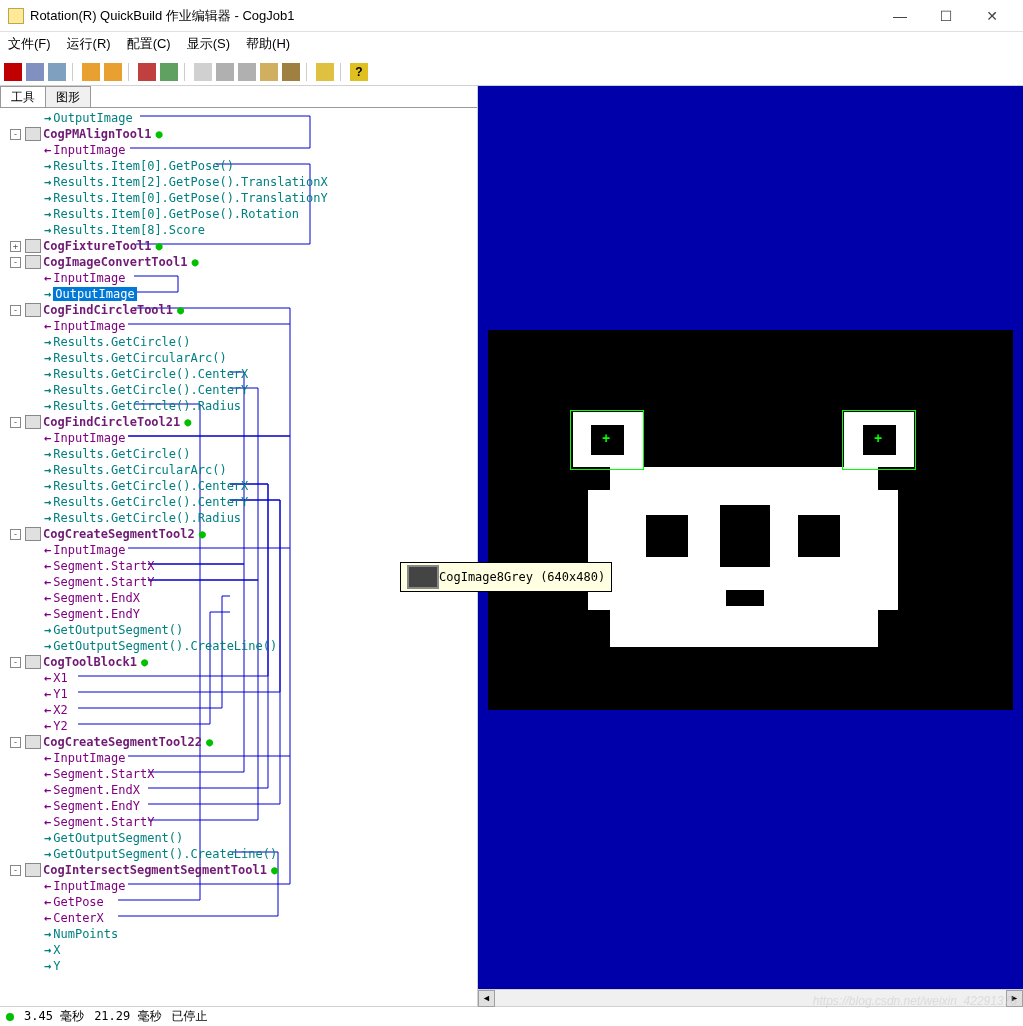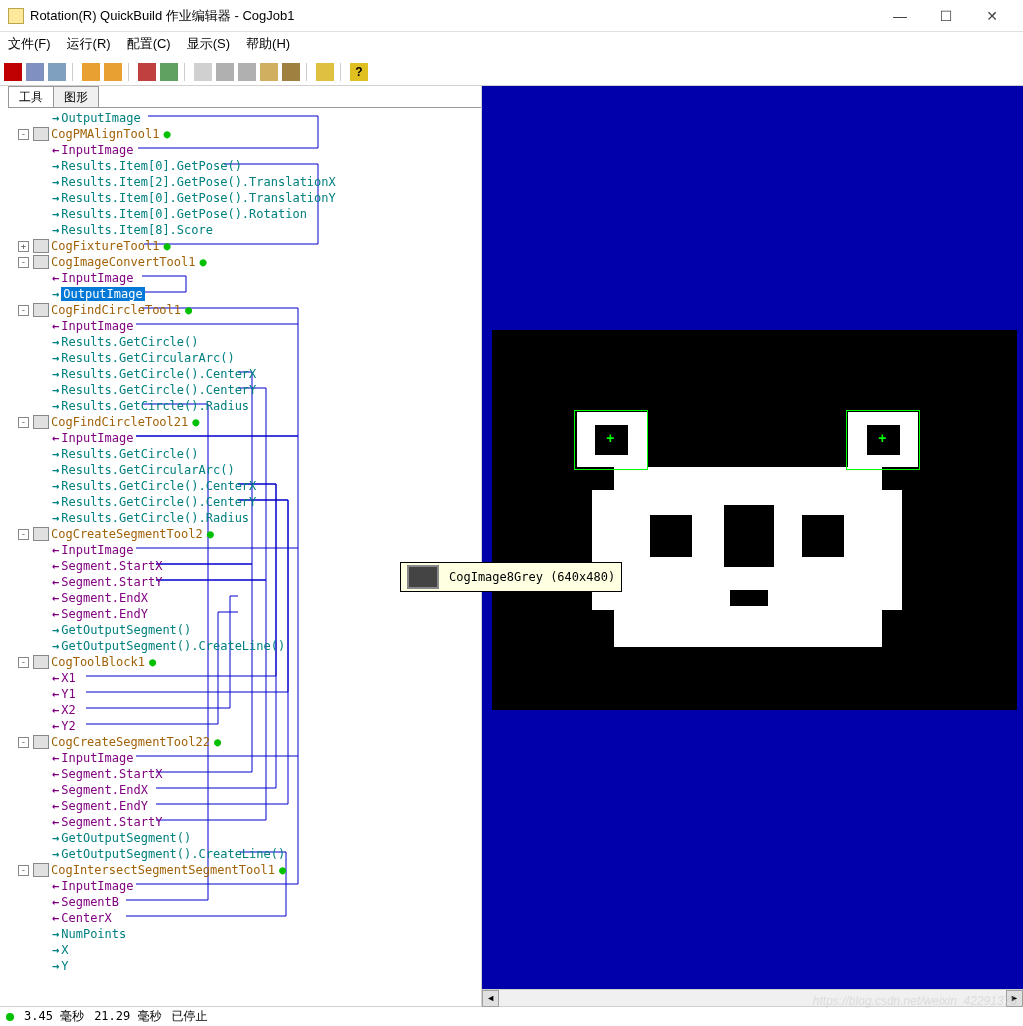--- a/index.html
+++ b/index.html
@@ -6,52 +6,52 @@
 body { font-family: "Microsoft YaHei", "Segoe UI", sans-serif; font-size: 12px; background: #fff; width: 1023px; height: 1026px; overflow: hidden; }
 .titlebar { height: 32px; display: flex; align-items: center; padding: 0 8px; border-bottom: 1px solid #e0e0e0; }
 .titlebar-icon { width: 16px; height: 16px; margin-right: 6px; background: #ffe89b; border: 1px solid #b8a94a; }
 .titlebar-title { flex: 1; font-size: 13px; }
 .titlebar-btn { width: 46px; height: 28px; display: flex; align-items: center; justify-content: center; font-size: 14px; color: #444; }
 .menubar { height: 26px; display: flex; align-items: flex-end; padding: 2px 0; font-size: 13px; }
 .menubar span { padding: 3px 8px; }
 .toolbar { height: 28px; display: flex; align-items: center; padding: 2px 4px; gap: 4px; border-bottom: 1px solid #d0d0d0; }
 .tool-btn { width: 18px; height: 18px; display: inline-block; border: 1px solid transparent; }
 .tool-sep { width: 4px; height: 18px; border-left: 1px solid #ccc; margin: 0 2px; }
-.content { display: flex; height: 920px; position: relative; padding-left: 8px; }
+.content { display: flex; height: 920px; position: relative; }
 .left-panel { width: 478px; height: 100%; display: flex; flex-direction: column; border-right: 1px solid #d0d0d0; }
 .tabs { height: 22px; display: flex; border-bottom: 1px solid #999; }
 .tab { padding: 2px 10px; border: 1px solid #999; border-bottom: none; background: #f0f0f0; font-size: 12px; margin-right: -1px; }
 .tab.active { background: #fff; }
 .tree-container { flex: 1; overflow-y: scroll; overflow-x: hidden; position: relative; padding: 2px 0; font-family: "SimSun", monospace; font-size: 12px; }
 .tree-container::-webkit-scrollbar { width: 17px; }
 .tree-container::-webkit-scrollbar-track { background: #f0f0f0; border-left: 1px solid #d0d0d0; }
 .tree-container::-webkit-scrollbar-thumb { background: #c0c0c0; border: 1px solid #a0a0a0; }
 .node { display: flex; align-items: center; height: 16px; white-space: nowrap; position: relative; }
 .expander { width: 11px; height: 11px; border: 1px solid #888; font-size: 9px; line-height: 9px; text-align: center; margin-right: 2px; background: #fff; color: #555; font-family: monospace; }
 .tool-icon { width: 16px; height: 14px; margin: 0 2px; display: inline-block; background: #e0e0e0; border: 1px solid #888; }
 .arrow-out { color: #008080; margin: 0 2px; font-weight: bold; }
 .arrow-in { color: #800080; margin: 0 2px; font-weight: bold; }
-.label-tool { color: #a16207; }
+.label-tool { color: #701a75; font-weight: bold; }
 .label-out { color: #008080; }
 .label-in { color: #800080; }
 .dot { color: #00c000; margin-left: 4px; }
 .selected { background: #0078d7; color: #fff !important; padding: 0 2px; }
 .right-panel { width: 545px; height: 100%; display: flex; flex-direction: column; }
 .image-header { height: 18px; background: #ece9d8; border: 1px solid #999; font-family: "SimSun", monospace; font-size: 12px; padding: 1px 4px; display: flex; align-items: center; }
 .image-header .dd-arrow { margin-left: auto; width: 16px; text-align: center; color: #555; }
 .image-view { flex: 1; background: #0000AA; position: relative; overflow: hidden; }
 .hscroll { height: 17px; background: #f0f0f0; border-top: 1px solid #d0d0d0; display: flex; }
 .hscroll-btn { width: 17px; height: 17px; background: #e0e0e0; border: 1px solid #a0a0a0; text-align: center; font-size: 9px; line-height: 15px; }
 .hscroll-track { flex: 1; }
 .face { position: absolute; background: #000; }
 .white-shape { position: absolute; background: #fff; }
 .black-shape { position: absolute; background: #000; }
 .green-box { position: absolute; border: 1px solid #00ff00; }
 .green-cross { position: absolute; color: #00ff00; font-size: 14px; font-weight: bold; }
-.tooltip { position: absolute; background: #ffffe1; border: 1px solid #000; padding: 2px 6px; font-family: "SimSun", monospace; font-size: 12px; display: flex; align-items: center; gap: 10px; z-index: 100; }
+.tooltip { position: absolute; background: #ffffe1; border: 1px solid #000; padding: 2px 6px; font-family: "SimSun", monospace; font-size: 12px; display: flex; align-items: center; gap: 0; z-index: 100; }
 .tooltip-icon { width: 32px; height: 24px; background: #444; border: 2px solid #888; }
 .statusbar { height: 20px; display: flex; align-items: center; padding: 0 6px; gap: 10px; font-size: 12px; border-top: 1px solid #d0d0d0; font-family: "SimSun", monospace; }
 .status-dot { width: 8px; height: 8px; border-radius: 50%; background: #00c000; }
 .wires { position: absolute; left: 0; top: 0; pointer-events: none; }
 .watermark { position: absolute; right: 6px; bottom: 18px; color: rgba(200,200,200,0.5); font-size: 12px; font-family: sans-serif; font-style: italic; }
 </style>
 </head>
 <body>
 
 <div class="titlebar">
@@ -334,21 +334,21 @@
           <span class="tool-icon"></span>
           <span class="label-tool">CogIntersectSegmentSegmentTool1</span>
           <span class="dot">●</span>
         </div>
         <div class="node" style="padding-left: 42px;">
           <span class="arrow-in">←</span>
           <span class="label-in">InputImage</span>
         </div>
         <div class="node" style="padding-left: 42px;">
           <span class="arrow-in">←</span>
-          <span class="label-in">SegmentB</span>
+          <span class="label-in">GetPose</span>
         </div>
         <div class="node" style="padding-left: 42px;">
           <span class="arrow-in">←</span>
           <span class="label-in">CenterX</span>
         </div>
         <div class="node" style="padding-left: 42px;">
           <span class="arrow-out">→</span>
           <span class="label-out">NumPoints</span>
         </div>
         <div class="node" style="padding-left: 42px;">

